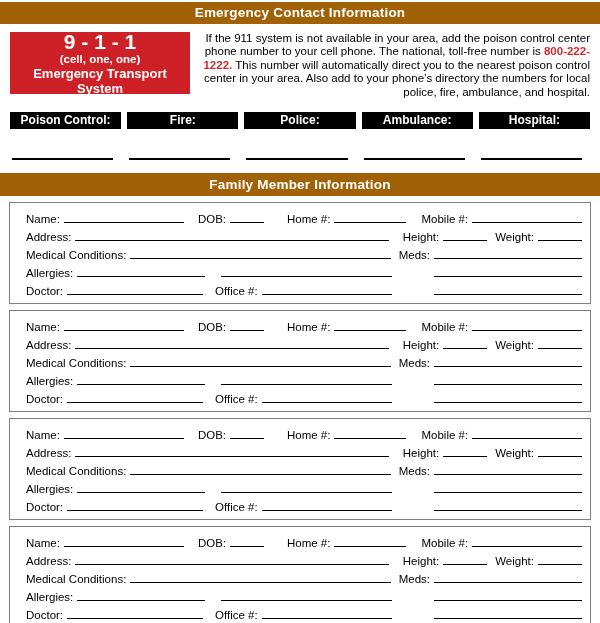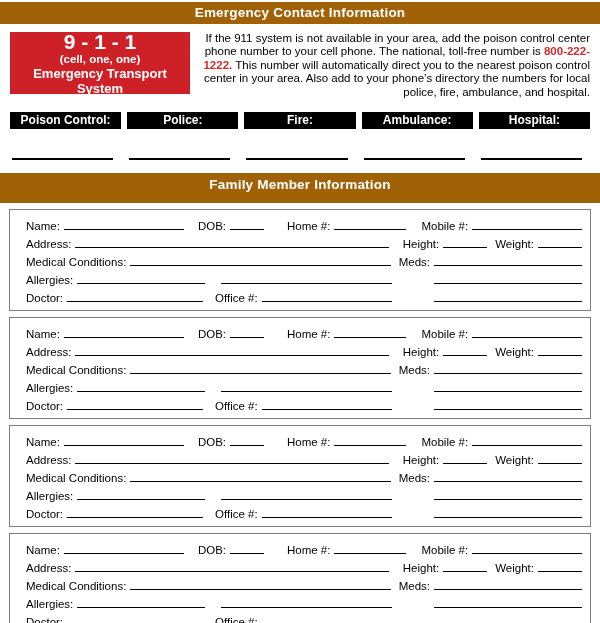--- a/index.html
+++ b/index.html
@@ -7,21 +7,21 @@
   .page {
     width: 600px; height: 623px; overflow: hidden; position: relative;
     background: #fff; color: #000;
     font-family: "Liberation Sans", sans-serif;
   }
   .bar {
     background: #a16207; color: #fff; font-weight: bold; text-align: center;
     letter-spacing: .2px;
   }
   .bar-top    { margin-top: 2px;  height: 22px; line-height: 22px; font-size: 13.5px; }
-  .bar-family { margin-top: 13px; height: 30px; line-height: 23px; font-size: 13.5px; }
+  .bar-family { margin-top: 13px; height: 23px; line-height: 23px; font-size: 13.5px; }
 
   .intro { display: flex; gap: 11px; margin: 8px 10px 0 10px; align-items: flex-start; }
   .nine11 {
     flex: none; width: 180px; height: 62px; background: #ce2127; color: #fff;
     display: flex; flex-direction: column; justify-content: center; text-align: center;
   }
   .nine11 .num { font-size: 21px;   font-weight: bold; line-height: 23px; }
   .nine11 .sub { font-size: 11.5px; font-weight: bold; line-height: 13px; }
   .nine11 .cap { font-size: 13px;   font-weight: bold; line-height: 15px; }
   .intro p { margin: 0; font-size: 11.5px; line-height: 13.4px; text-align: right; }
@@ -78,25 +78,25 @@
     </div>
     <p><span>If the 911 system is not available in your area, add the poison control center phone number to your cell phone. The national, toll-free number is </span><span class="phone" style="color: rgb(209, 43, 46);">800-222-1222.</span><span> This number will automatically direct you to the nearest poison control center in your area. Also add to your phone’s directory the numbers for local police, fire, ambulance, and hospital.</span></p>
   </div>
 
   <div class="contacts">
     <div class="contact-col">
       <div class="contact-box">Poison Control:</div>
       <div class="contact-line"></div>
     </div>
     <div class="contact-col">
+      <div class="contact-box">Fire:</div>
+      <div class="contact-line"></div>
+    </div>
+    <div class="contact-col">
       <div class="contact-box">Police:</div>
-      <div class="contact-line"></div>
-    </div>
-    <div class="contact-col">
-      <div class="contact-box">Fire:</div>
       <div class="contact-line"></div>
     </div>
     <div class="contact-col">
       <div class="contact-box">Ambulance:</div>
       <div class="contact-line"></div>
     </div>
     <div class="contact-col">
       <div class="contact-box">Hospital:</div>
       <div class="contact-line"></div>
     </div>

